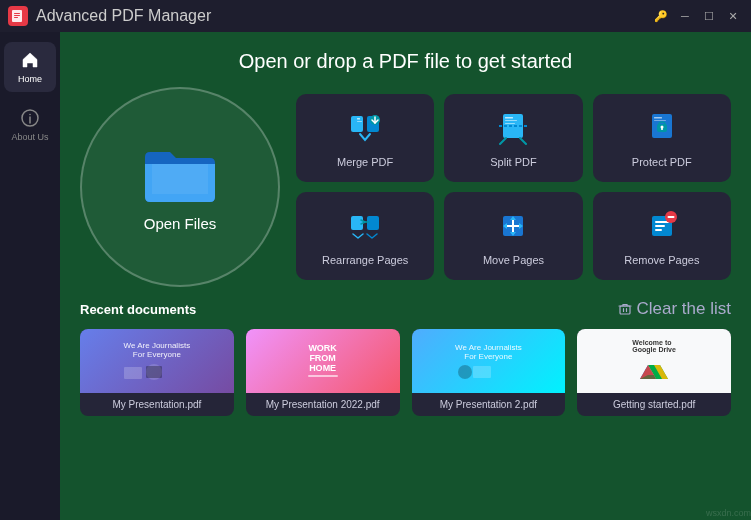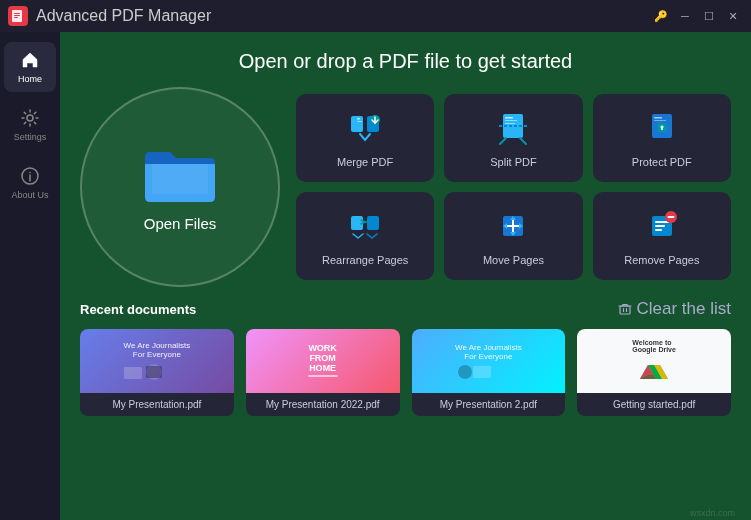--- a/index.html
+++ b/index.html
@@ -254,21 +254,21 @@
       text-align: center;
       white-space: nowrap;
       overflow: hidden;
       text-overflow: ellipsis;
     }
 
     
     .watermark {
       position: absolute;
       bottom: 2px;
-      right: 16px;
+      right: 0;
       color: rgba(255,255,255,0.15);
       font-size: 9px;
     }
 
     
     .gdrive-thumb {
       background: #f8f9fa;
       display: flex;
       flex-direction: column;
       align-items: center;
@@ -314,29 +314,20 @@
       <span class="sidebar-icon">
         <svg width="20" height="20" viewBox="0 0 20 20" fill="none">
           <path d="M3 9.5L10 3L17 9.5V17H13V13H7V17H3V9.5Z" fill="white" stroke="white" stroke-width="0.5"></path>
         </svg>
       </span>
       <span class="sidebar-label">Home</span>
     </div>
     <div class="sidebar-item">
       <span class="sidebar-icon">
         <svg width="20" height="20" viewBox="0 0 20 20" fill="none">
-          <circle cx="10" cy="10" r="3" stroke="#888" stroke-width="1.5"></circle>
-          <path d="M10 2v2M10 16v2M2 10h2M16 10h2M4.22 4.22l1.42 1.42M14.36 14.36l1.42 1.42M4.22 15.78l1.42-1.42M14.36 5.64l1.42-1.42" stroke="#888" stroke-width="1.5" stroke-linecap="round"></path>
-        </svg>
-      </span>
-      <span class="sidebar-label">Settings</span>
-    </div>
-    <div class="sidebar-item">
-      <span class="sidebar-icon">
-        <svg width="20" height="20" viewBox="0 0 20 20" fill="none">
           <circle cx="10" cy="10" r="8" stroke="#888" stroke-width="1.5"></circle>
           <path d="M10 9v6" stroke="#888" stroke-width="1.5" stroke-linecap="round"></path>
           <circle cx="10" cy="6.5" r="0.8" fill="#888"></circle>
         </svg>
       </span>
       <span class="sidebar-label">About Us</span>
     </div>
   </div>
 
   <div class="content">

